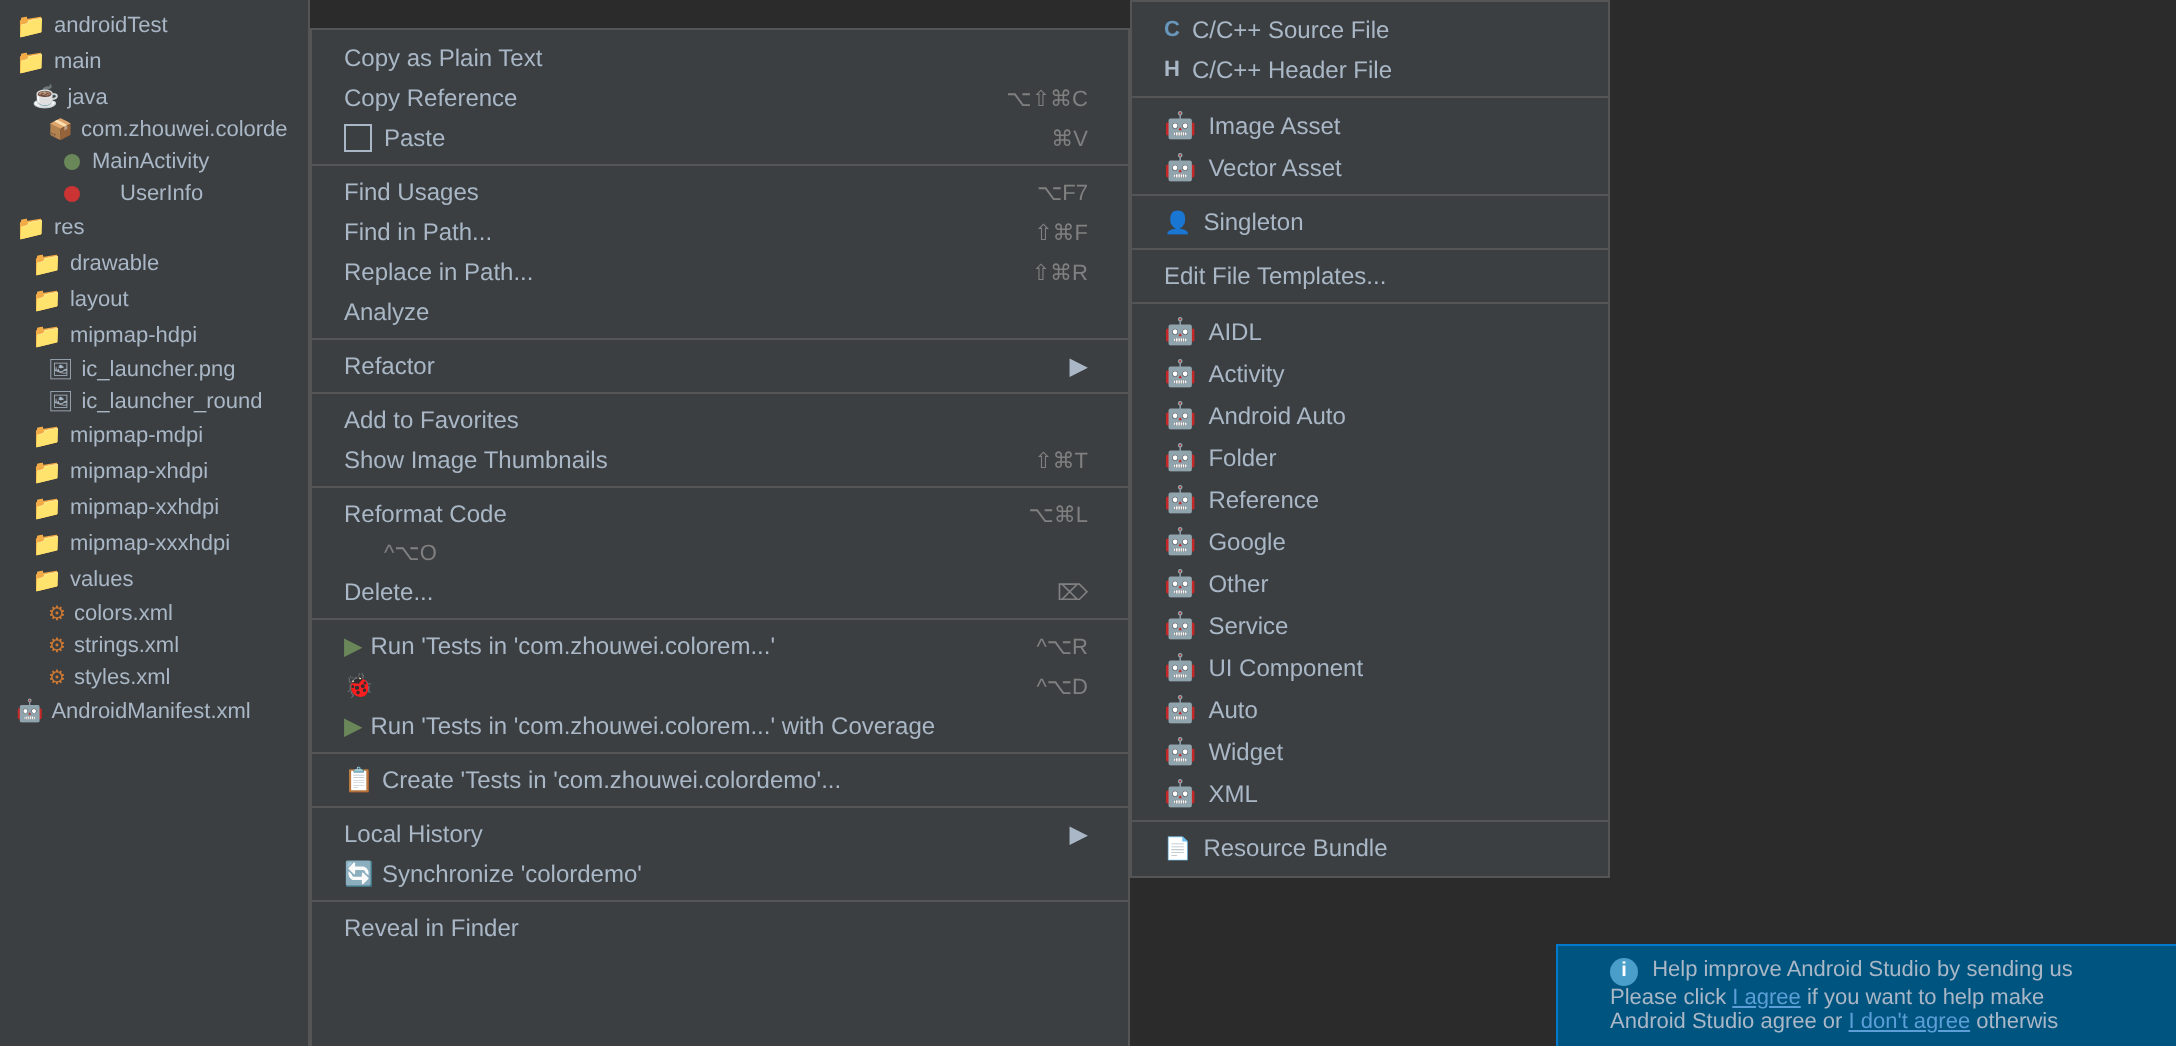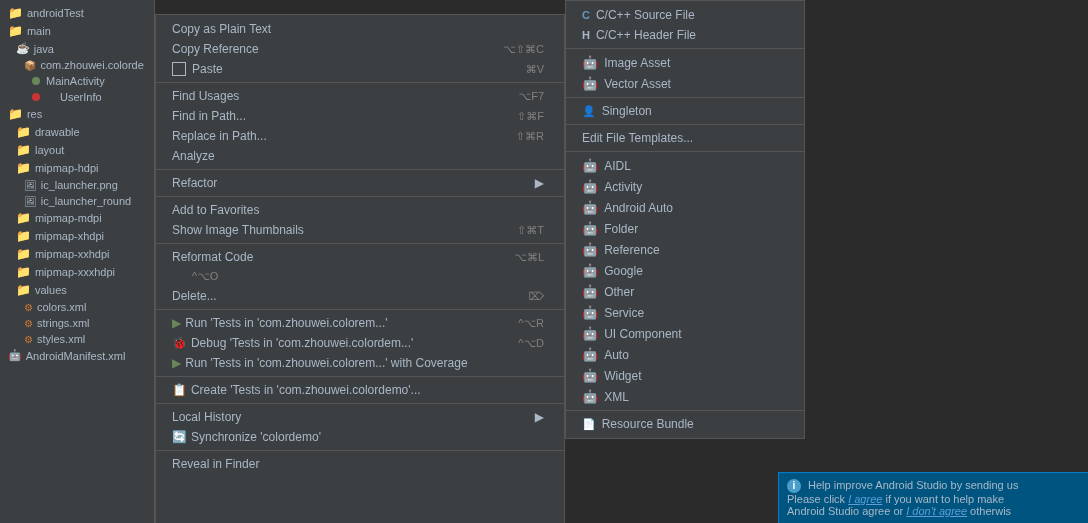--- a/index.html
+++ b/index.html
@@ -102,27 +102,27 @@
     .android-robot { color: #a4c639; font-size: 13px; }
     .submenu-separator { height: 1px; background: #555; margin: 3px 0; }
 
     
     .notification-bar {
       position: absolute;
       bottom: 0;
       right: 0;
       width: 310px;
       background: #005580;
-      padding: 6px 8px;
+      padding: 6px 26px;
       font-size: 11px;
       color: #a9b7c6;
       border-top: 1px solid #007acc;
       border-left: 1px solid #007acc;
     }
-    .notification-bar a { color: #5c9fd8; text-decoration: underline; cursor: pointer; font-style: italic; }
+    .notification-bar a { color: #5c9fd8; text-decoration: underline; cursor: pointer; }
     .info-icon-circle {
       display: inline-block;
       width: 14px;
       height: 14px;
       background: #4a9eca;
       border-radius: 50%;
       color: white;
       font-size: 10px;
       font-weight: bold;
       text-align: center;
@@ -286,21 +286,20 @@
     <span class="shortcut">⌦</span>
   </div>
   <div class="menu-separator"></div>
   <div class="menu-item">
     <span style="color:#6a8759;margin-right:4px">▶</span>
     <span class="label">Run 'Tests in 'com.zhouwei.colorem...'</span>
     <span class="shortcut">^⌥R</span>
   </div>
   <div class="menu-item">
     <span style="color:#cc0000;margin-right:4px">🐞</span>
-    <span class="label">Debug 'Tests in 'com.zhouwei.colordem...'</span>
     <span class="shortcut">^⌥D</span>
   </div>
   <div class="menu-item">
     <span style="color:#6a8759;margin-right:4px">▶</span>
     <span class="label">Run 'Tests in 'com.zhouwei.colorem...' with Coverage</span>
   </div>
   <div class="menu-separator"></div>
   <div class="menu-item">
     <span style="margin-right:4px">📋</span>
     <span class="label">Create 'Tests in 'com.zhouwei.colordemo'...</span>

